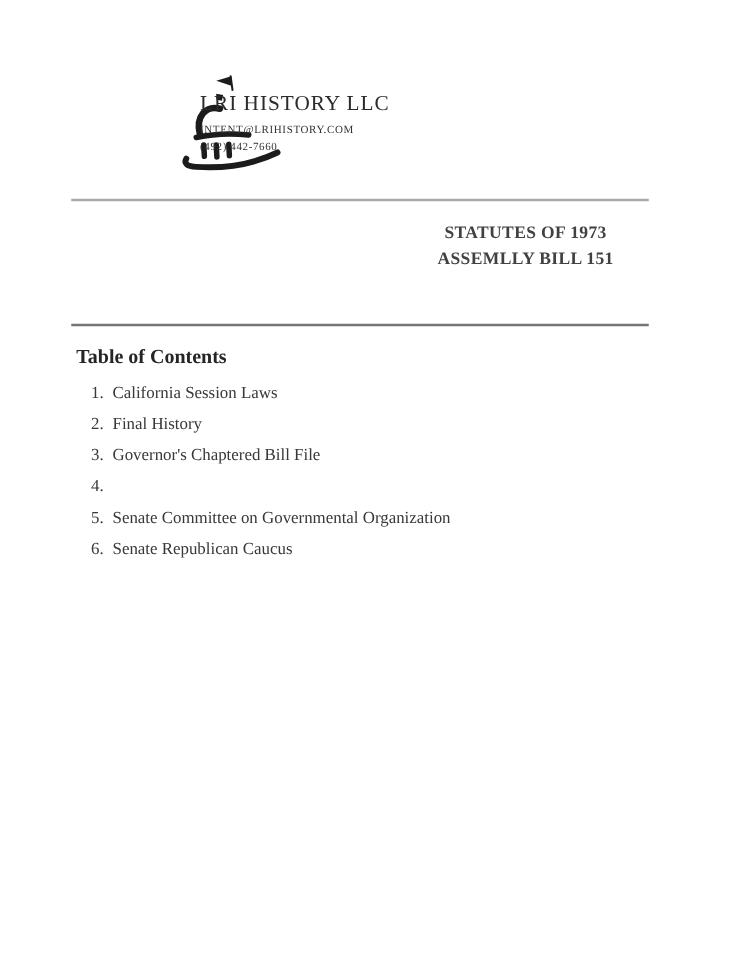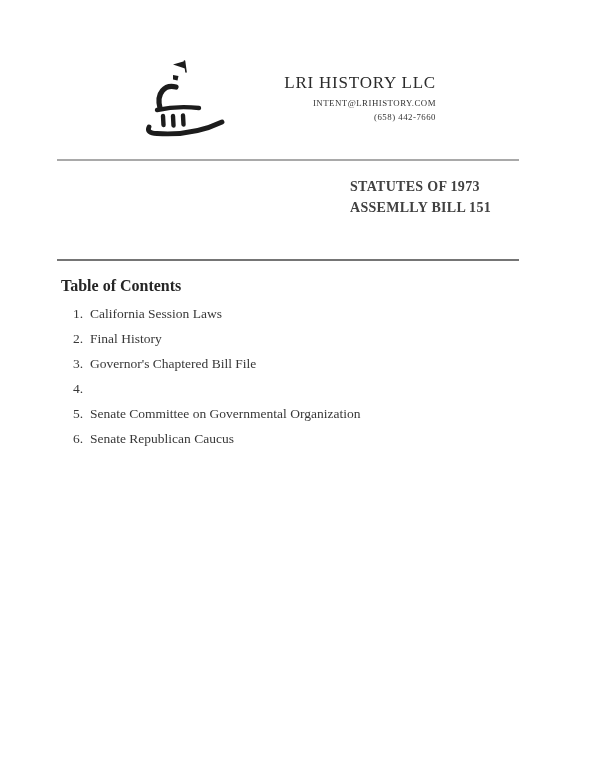--- a/index.html
+++ b/index.html
@@ -22,21 +22,21 @@
     left: 143px;
     top: 58px;
     width: 85px;
     height: 88px;
   }
   .letterhead-text {
     position: absolute;
     left: 160px;
     top: 70px;
     width: 276px;
-    text-align: right;
+    text-align: left;
     color: #2b2b2b;
   }
   .company-name {
     font-size: 17px;
     letter-spacing: 0.8px;
     line-height: 26px;
     color: #2b2b2b;
     white-space: nowrap;
   }
   .contact-line {
@@ -65,21 +65,21 @@
     top: 259px;
     height: 1.5px;
     background: #757575;
   }
 
   
   .reference {
     position: absolute;
     right: 109px;
     top: 176px;
-    text-align: left;
+    text-align: center;
     font-weight: bold;
     font-size: 14px;
     line-height: 21px;
     letter-spacing: 0.3px;
     color: #414141;
   }
   .ref-line { white-space: pre; }
 
   
   .toc-heading {
@@ -138,21 +138,21 @@
         <path d="M20,58 L20.5,67" stroke="#1c1c1c" stroke-width="4.4" stroke-linecap="round"></path>
         <path d="M30,58 L30.5,67.5" stroke="#1c1c1c" stroke-width="4.4" stroke-linecap="round"></path>
         <path d="M40,57.5 L40.5,66.5" stroke="#1c1c1c" stroke-width="4.4" stroke-linecap="round"></path>
 
         <path d="M6,69 Q3,75 14,75.5 Q50,78 79,64" stroke="#1c1c1c" stroke-width="4.8" stroke-linecap="round" fill="none"></path>
       </svg>
     </div>
     <div class="letterhead-text">
       <div class="company-name">LRI HISTORY LLC</div>
       <div class="contact-line">INTENT@LRIHISTORY.COM</div>
-      <div class="contact-line">(658) 442-7660</div>
+      <div class="contact-line">(492) 442-7660</div>
     </div>
   </header>
 
   <div class="rule rule-top"></div>
 
   <section class="reference">
     <div class="ref-line">STATUTES OF 1973</div>
     <div class="ref-line">ASSEMLLY BILL 151</div>
   </section>
 

